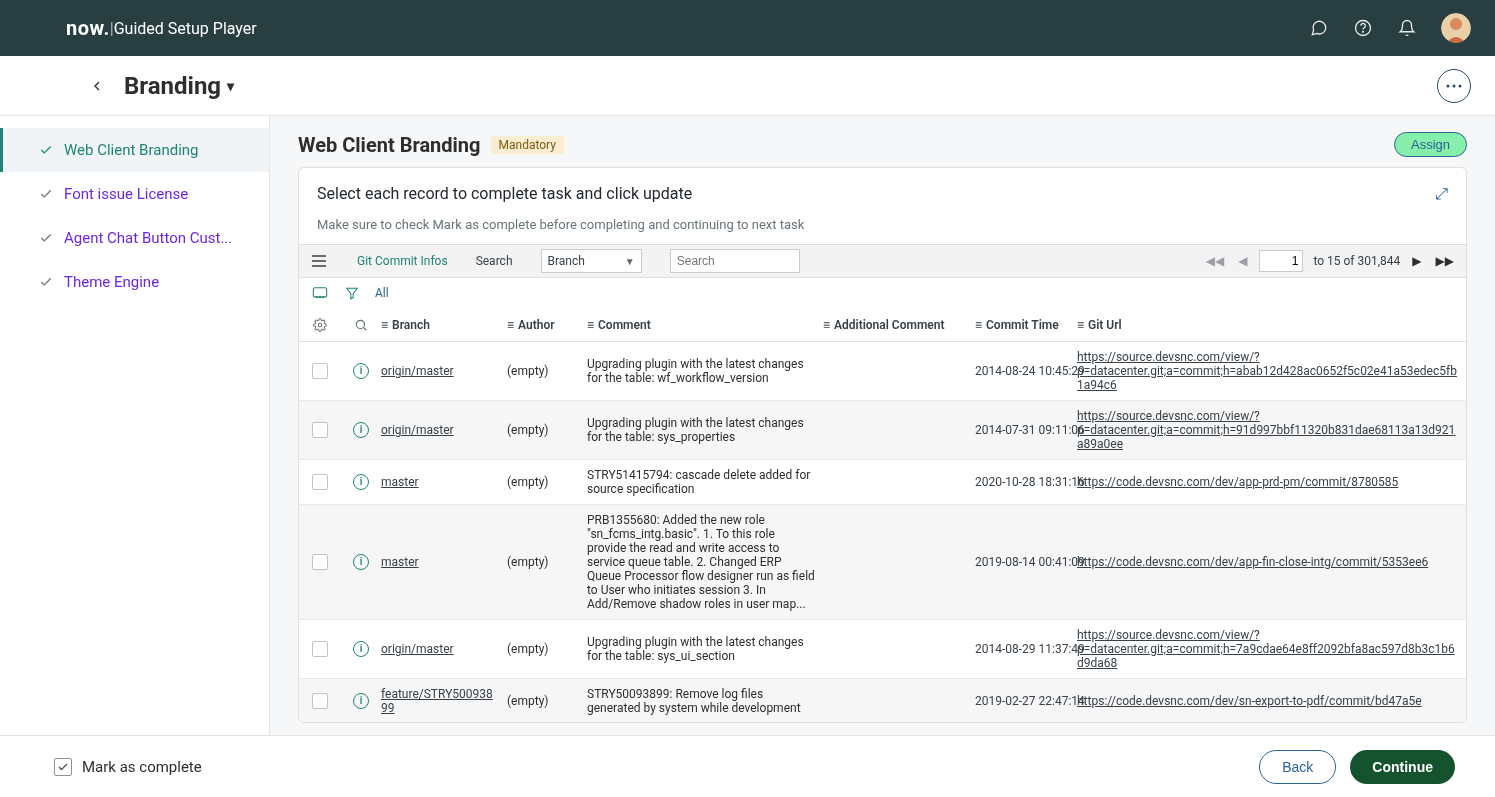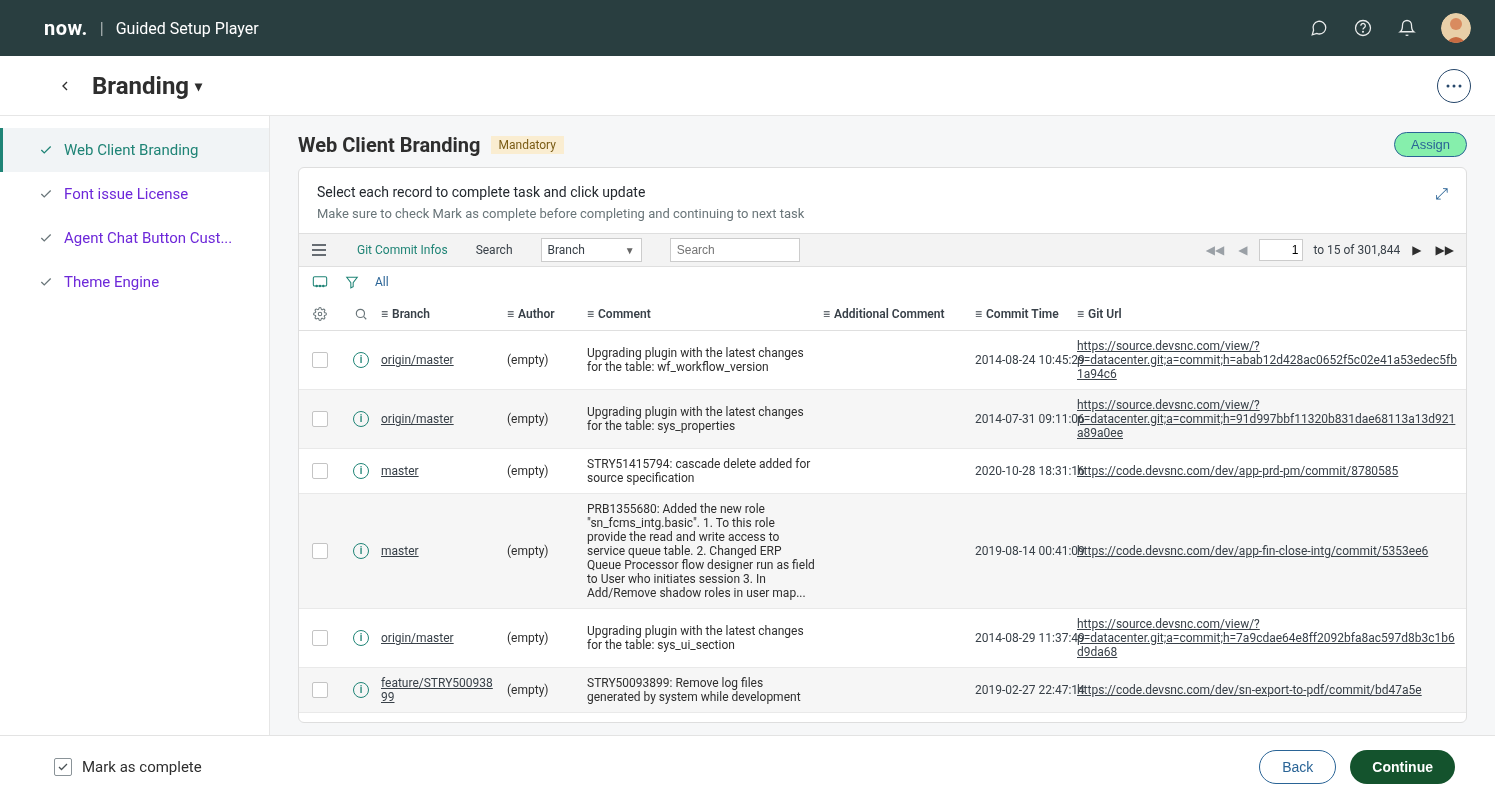--- a/index.html
+++ b/index.html
@@ -1,32 +1,32 @@
 <!DOCTYPE html>
 <html><head>
 <meta charset="utf-8">
 <style>
   * { box-sizing: border-box; }
   html, body { margin: 0; padding: 0; font-family: -apple-system, BlinkMacSystemFont, "Segoe UI", Roboto, Helvetica, Arial, sans-serif; font-size: 13px; color: #2e2e2e; }
   body { width: 1495px; height: 797px; overflow: hidden; background: #fff; display: flex; flex-direction: column; }
 
   
   .topbar { background: #293e40; color: #fff; height: 56px; display: flex; align-items: center; justify-content: space-between; padding: 0 24px 0 44px; }
-  .topbar-left { display: flex; align-items: center; gap: 12px; font-size: 16px; }
+  .topbar-left { display: flex; align-items: center; font-size: 16px; margin-left: 22px; }
   .logo { font-weight: 700; letter-spacing: 0.5px; font-size: 20px; }
   .divider-v { opacity: 0.6; }
   .topbar-title { font-size: 16px; font-weight: 400; }
   .topbar-right { display: flex; align-items: center; gap: 24px; }
   .topbar-icon { width: 20px; height: 20px; opacity: 0.9; cursor: pointer; display:flex;align-items:center;justify-content:center; }
   .topbar-icon svg { stroke: #fff; }
   .avatar { width: 30px; height: 30px; border-radius: 50%; overflow: hidden; cursor:pointer; }
   .avatar svg { width: 30px; height: 30px; }
 
   
-  .subheader { height: 60px; display: flex; align-items: center; justify-content: space-between; padding: 0 24px 0 54px; border-bottom: 1px solid #e6e6e6; }
+  .subheader { height: 60px; display: flex; align-items: center; justify-content: space-between; padding: 0 24px 0 86px; border-bottom: 1px solid #e6e6e6; }
   .subheader-left { display: flex; align-items: center; gap: 16px; }
   .back-chevron { width: 22px; height: 22px; cursor: pointer; display:flex;align-items:center;justify-content:center; }
   .back-chevron svg { stroke:#2e2e2e; }
   .page-title { font-size: 24px; font-weight: 700; display: flex; align-items: center; gap: 6px; cursor:pointer;}
   .page-title .caret { font-size: 14px; }
   .more-btn { width: 34px; height: 34px; border: 1px solid #26476b; border-radius: 50%; display:flex; align-items:center; justify-content:center; cursor:pointer; color:#26476b; }
 
   .middle { flex: 1; display: flex; overflow: hidden; }
 
   
@@ -41,21 +41,21 @@
   
   .main { flex: 1; background: #f6f7f8; display:flex; flex-direction:column; overflow:hidden;}
   .main-header { display:flex; justify-content:space-between; align-items:center; padding: 16px 28px 10px 28px; }
   .main-title-wrap { display:flex; align-items:center; gap:10px; }
   .main-title { font-size: 20px; font-weight: 700; }
   .badge-mandatory { background:#faedd1; color:#7a5c16; padding:2px 8px; font-size:12px; }
   .assign-btn { border:1px solid #2a6496; color:#2a6496; background:#86efac; border-radius:16px; padding:4px 16px; font-size:13px; cursor:pointer; }
 
   .panel { margin: 0 28px 12px 28px; border:1px solid #dedede; border-radius:6px; background:#fff; overflow:hidden; display:flex; flex-direction:column; flex:1; }
   .panel-head { display:flex; justify-content:space-between; align-items:flex-start; padding:16px 18px 12px 18px; border-bottom:1px solid #dfdfdf; }
-  .panel-instr-title { font-size:14px; color:#24292f; margin-bottom:6px; }
+  .panel-instr-title { font-size:16px; color:#24292f; margin-bottom:14px; }
   .panel-instr-sub { font-size:13px; color:#697579; }
   .expand-icon { color:#2a6496; cursor:pointer; font-size:16px; }
 
   
   .tool-row { display:flex; align-items:center; justify-content:space-between; background:#f3f3f3; border-bottom:1px solid #dfdfdf; padding:4px 10px; font-size:12px; color:#384048; }
   .tool-left { display:flex; align-items:center; gap:28px; }
   .hamburger { width:20px; height:20px; display:flex;align-items:center;justify-content:center; cursor:pointer; }
   .link-teal { color:#1f8476; cursor:pointer; }
   .search-label { color:#384048; }
   .select { border:1px solid #ccc; background:#fff; height:24px; display:flex; align-items:center; padding:0 6px; gap:40px; cursor:pointer; font-size:12px; }

